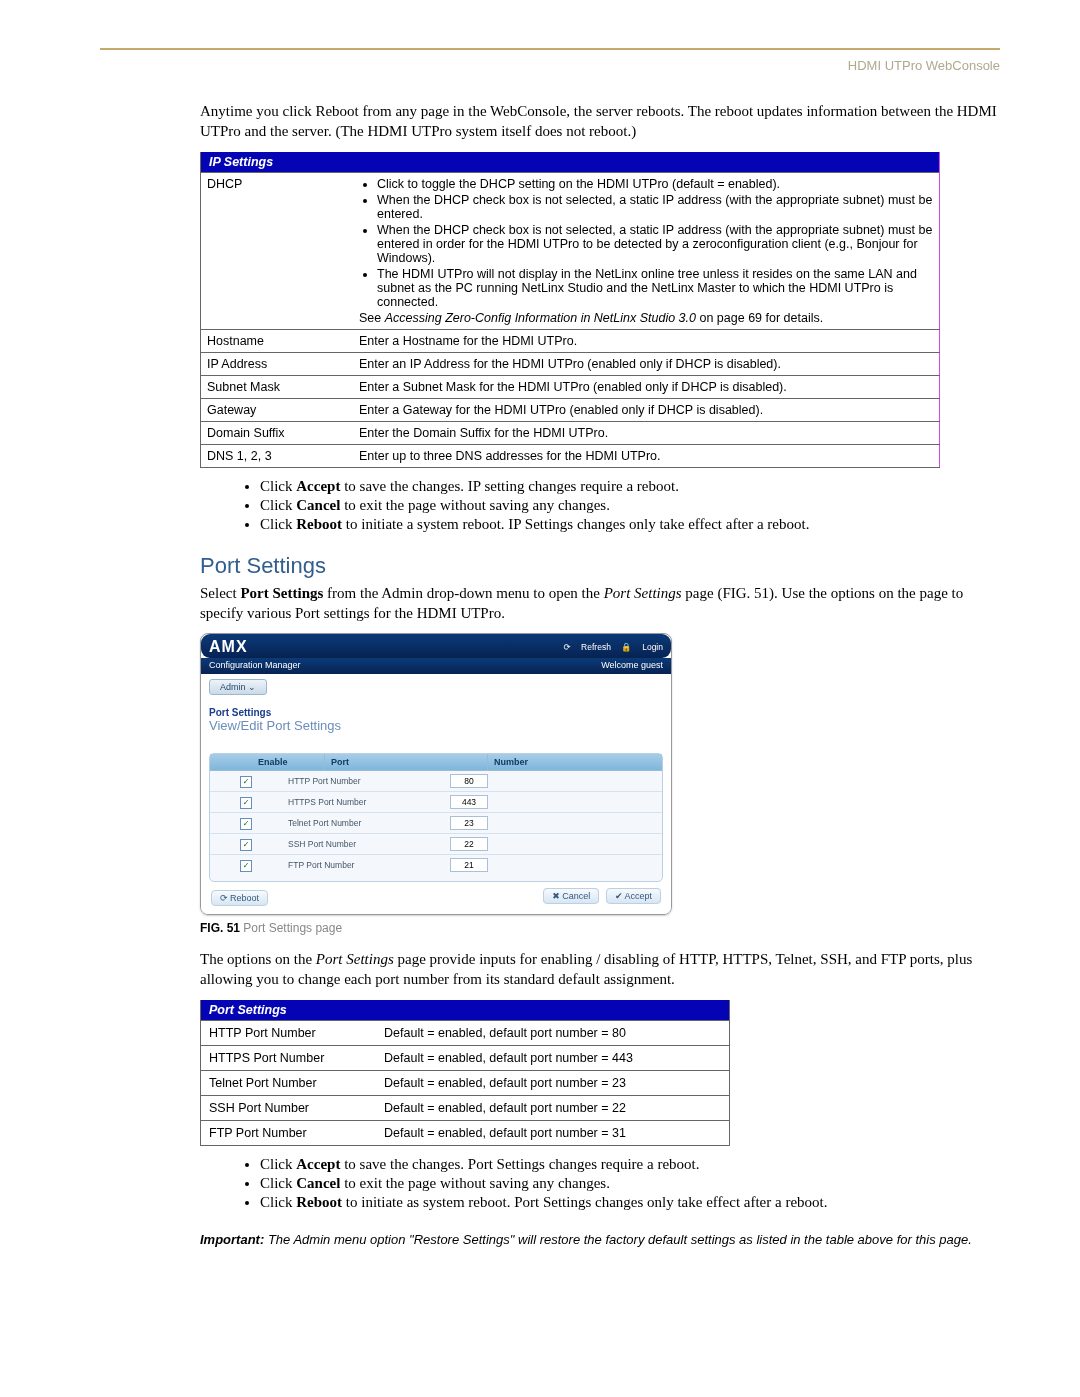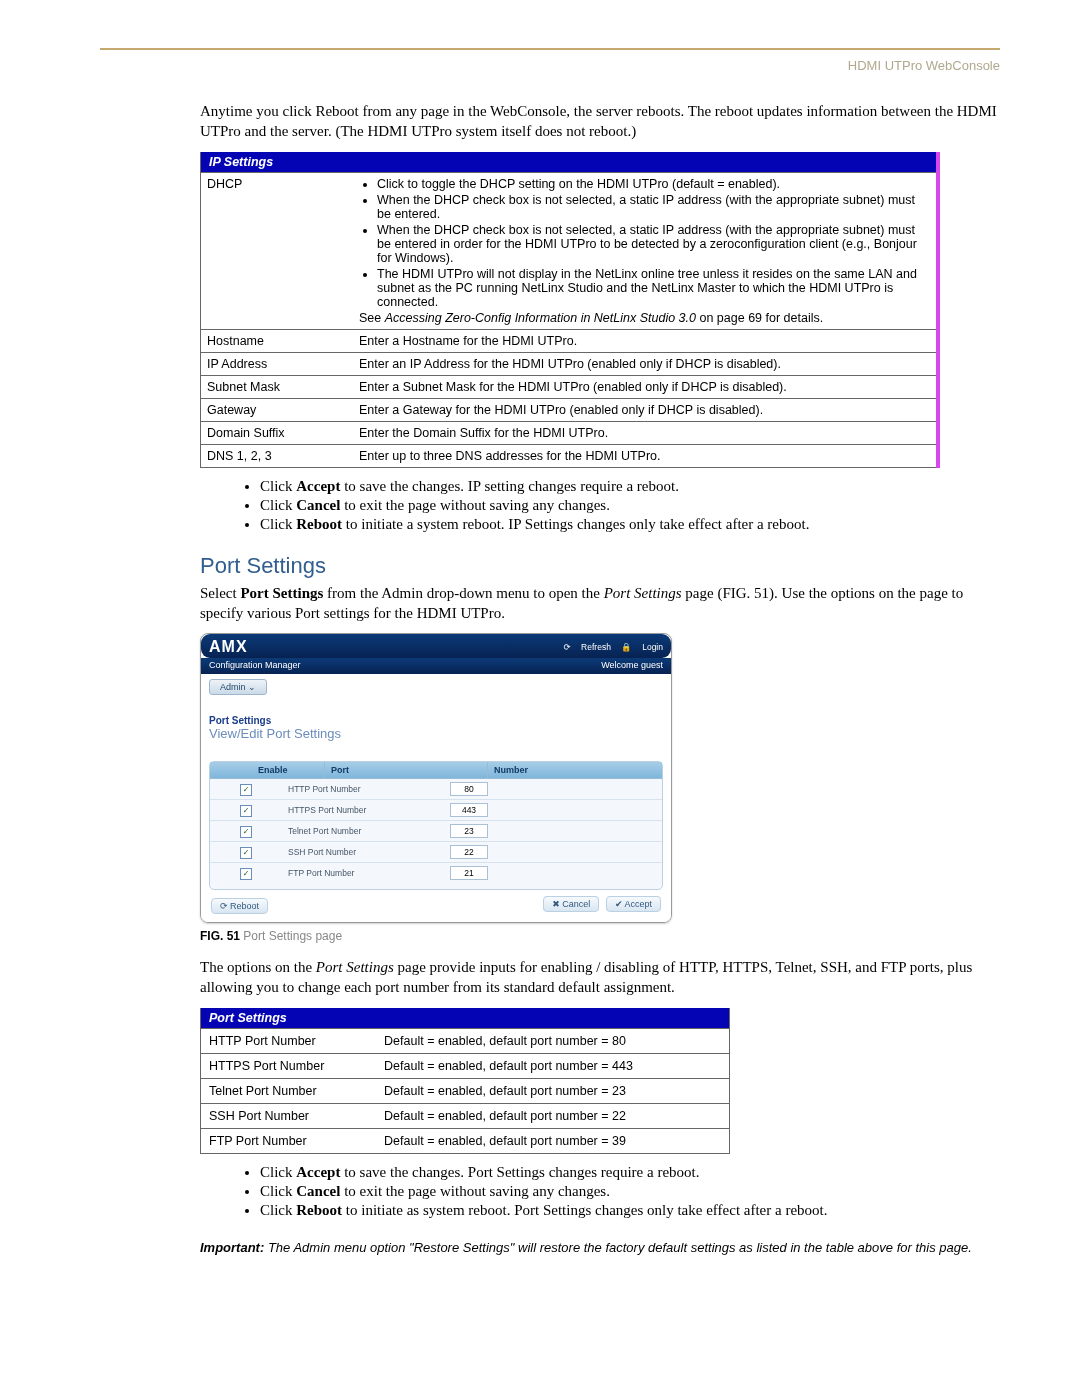--- a/index.html
+++ b/index.html
@@ -52,21 +52,21 @@
   }
   .ip-table td {
     border: 1px solid #666;
     border-left: none;
     border-right: none;
     padding: 4px 6px;
     vertical-align: top;
   }
   .ip-table tr:last-child td { border-bottom: 1px solid #666; }
   .ip-table .outer-left { border-left: 1px solid #666; }
-  .ip-table .outer-right { border-right: 4px solid #d946ef; }
+  .ip-table .outer-right { border-right: 1px solid #d946ef; }
   .ip-label { width: 140px; }
   .bul-list { margin: 0; padding-left: 18px; }
   .bul-list li { margin-bottom: 2px; }
   .see-line { font-style: normal; }
   .see-line em { font-style: italic; }
 
   
   ul.round {
     font-family: "Times New Roman", Times, serif;
     font-size: 15px;
@@ -123,21 +123,21 @@
     justify-content: space-between;
   }
   .fig-admin {
     display: inline-block;
     background: linear-gradient(#eef3f8,#c9dae8);
     border: 1px solid #9db6cd;
     border-radius: 3px;
     color: #2a4a6e;
     font-size: 9px;
     padding: 2px 10px;
-    margin: 5px 0 16px 8px;
+    margin: 5px 0 8px 8px;
   }
   .fig-body { padding: 4px 8px 8px 8px; background: #fff; }
   .fig-title { color: #1a3c8b; font-weight: bold; font-size: 10px; }
   .fig-subtitle { color: #6a8dbb; font-size: 13px; margin-bottom: 20px; }
   .fig-panel {
     border: 1px solid #bcd0e3;
     border-radius: 5px;
     background: #f4f8fc;
     padding: 0 0 6px 0;
     margin-bottom: 6px;
@@ -389,21 +389,21 @@
     <tr>
           <td class="outer-left">Telnet Port Number</td>
           <td class="outer-right">Default = enabled, default port number = 23</td>
         </tr>
     <tr>
           <td class="outer-left">SSH Port Number</td>
           <td class="outer-right">Default = enabled, default port number = 22</td>
         </tr>
     <tr>
           <td class="outer-left">FTP Port Number</td>
-          <td class="outer-right">Default = enabled, default port number = 39</td>
+          <td class="outer-right">Default = enabled, default port number = 31</td>
         </tr>
   </tbody>
     </table>
 
   <ul class="round">
     <li>Click <b>Accept</b> to save the changes. Port Settings changes require a reboot.</li>
     <li>Click <b>Cancel</b> to exit the page without saving any changes.</li>
     <li>Click <b>Reboot</b> to initiate as system reboot. Port Settings changes only take effect after a reboot.</li>
   </ul>
 

